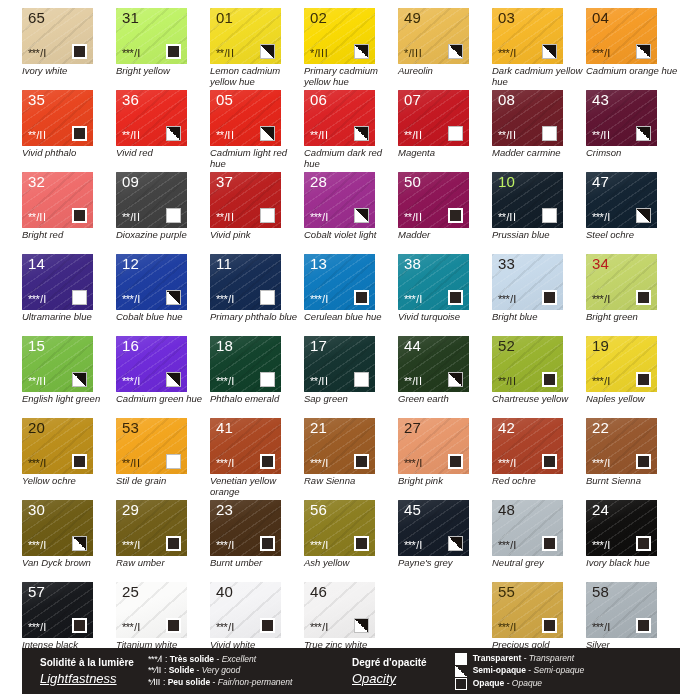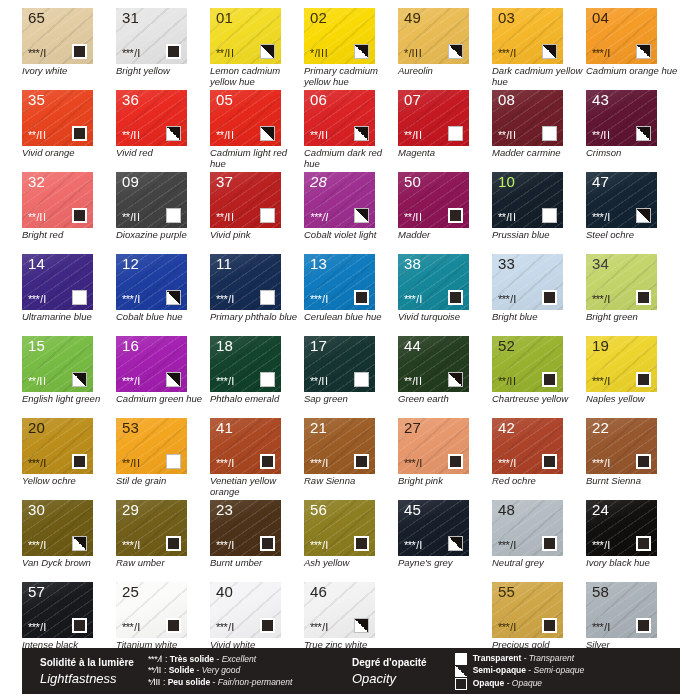--- a/index.html
+++ b/index.html
@@ -123,21 +123,21 @@
     background:#231f1e;
     display:flex;
     align-items:center;
     box-sizing:border-box;
   }
   .fcol{display:flex;align-items:center;}
   .fcol.lf-col{width:330px;padding-left:18px;box-sizing:border-box;}
   .fcol.op-col{width:328px;box-sizing:border-box;}
   .ftitle{color:#ffffff;}
   .ftitle .fr{font-size:10px;font-weight:bold;line-height:16px;white-space:nowrap;}
-  .ftitle .en{font-size:13px;font-style:italic;line-height:16px;white-space:nowrap;}
+  .ftitle .en{font-size:13px;font-style:italic;line-height:16px;white-space:nowrap;text-decoration:underline;}
   .flist{margin-left:14px;}
   .frow{
     display:flex;align-items:center;
     color:#ffffff;font-size:8.5px;line-height:11.5px;white-space:nowrap;
   }
   .frow .key{font-size:9px;margin-right:3px;letter-spacing:-0.3px;}
   .frow .key .sl{display:inline-block;transform:skewX(-16deg);}
   .frow b{font-weight:bold;}
   .frow i{font-style:italic;color:#e8e6e4;}
   .fbox{
@@ -164,21 +164,21 @@
         <div class="swatch" style="background: rgb(226, 204, 162);">
           <div class="tex"></div>
           <div class="sheen"></div>
           <div class="num" style="color: rgb(43, 35, 24);">65</div>
           <div class="lf" style="color: rgb(43, 35, 24);"><span class="stars">***</span><span class="sl">/</span><span class="rn">I</span></div>
           <div class="op op-opaque"></div>
         </div>
         <div class="label">Ivory white</div>
       </div>
       <div class="cell">
-        <div class="swatch" style="background: #e5e5e5;">
+        <div class="swatch" style="background: #bef264;">
           <div class="tex"></div>
           <div class="sheen"></div>
           <div class="num" style="color: rgb(43, 35, 24);">31</div>
           <div class="lf" style="color: rgb(43, 35, 24);"><span class="stars">***</span><span class="sl">/</span><span class="rn">I</span></div>
           <div class="op op-opaque"></div>
         </div>
         <div class="label">Bright yellow</div>
       </div>
       <div class="cell">
         <div class="swatch" style="background: rgb(242, 220, 34);">
@@ -231,21 +231,21 @@
         <div class="label">Cadmium orange hue</div>
       </div>
       <div class="cell">
         <div class="swatch" style="background: rgb(232, 66, 28);">
           <div class="tex"></div>
           <div class="sheen"></div>
           <div class="num" style="color: rgb(255, 255, 255);">35</div>
           <div class="lf" style="color: rgb(255, 255, 255);"><span class="stars">**</span><span class="sl">/</span><span class="rn">II</span></div>
           <div class="op op-opaque"></div>
         </div>
-        <div class="label">Vivid orange</div>
+        <div class="label">Vivid phthalo</div>
       </div>
       <div class="cell">
         <div class="swatch" style="background: rgb(232, 38, 29);">
           <div class="tex"></div>
           <div class="sheen"></div>
           <div class="num" style="color: rgb(255, 255, 255);">36</div>
           <div class="lf" style="color: rgb(255, 255, 255);"><span class="stars">**</span><span class="sl">/</span><span class="rn">II</span></div>
           <div class="op op-semi"></div>
         </div>
         <div class="label">Vivid red</div>
@@ -324,21 +324,21 @@
         <div class="swatch" style="background: #b91c1c;">
           <div class="tex"></div>
           <div class="sheen"></div>
           <div class="num" style="color: rgb(255, 255, 255);">37</div>
           <div class="lf" style="color: rgb(255, 255, 255);"><span class="stars">**</span><span class="sl">/</span><span class="rn">II</span></div>
           <div class="op op-transparent"></div>
         </div>
         <div class="label">Vivid pink</div>
       </div>
       <div class="cell">
-        <div class="swatch" style="background: rgb(156, 44, 142); font-style: italic;">
+        <div class="swatch" style="background: rgb(156, 44, 142);">
           <div class="tex"></div>
           <div class="sheen"></div>
           <div class="num" style="color: rgb(255, 255, 255);">28</div>
           <div class="lf" style="color: rgb(255, 255, 255);"><span class="stars">***</span><span class="sl">/</span><span class="rn">I</span></div>
           <div class="op op-semi"></div>
         </div>
         <div class="label">Cobalt violet light</div>
       </div>
       <div class="cell">
         <div class="swatch" style="background: rgb(140, 18, 84);">
@@ -427,38 +427,38 @@
           <div class="num" style="color: rgb(39, 34, 31);">33</div>
           <div class="lf" style="color: rgb(39, 34, 31);"><span class="stars">***</span><span class="sl">/</span><span class="rn">I</span></div>
           <div class="op op-opaque"></div>
         </div>
         <div class="label">Bright blue</div>
       </div>
       <div class="cell">
         <div class="swatch" style="background: rgb(194, 212, 104);">
           <div class="tex"></div>
           <div class="sheen"></div>
-          <div class="num" style="color: #404040;">34</div>
+          <div class="num" style="color: #b91c1c;">34</div>
           <div class="lf" style="color: rgb(39, 34, 31);"><span class="stars">***</span><span class="sl">/</span><span class="rn">I</span></div>
           <div class="op op-opaque"></div>
         </div>
         <div class="label">Bright green</div>
       </div>
       <div class="cell">
         <div class="swatch" style="background: rgb(118, 187, 65);">
           <div class="tex"></div>
           <div class="sheen"></div>
           <div class="num" style="color: rgb(255, 255, 255);">15</div>
           <div class="lf" style="color: rgb(255, 255, 255);"><span class="stars">**</span><span class="sl">/</span><span class="rn">II</span></div>
           <div class="op op-semi"></div>
         </div>
         <div class="label">English light green</div>
       </div>
       <div class="cell">
-        <div class="swatch" style="background: #a21caf;">
+        <div class="swatch" style="background: #6d28d9;">
           <div class="tex"></div>
           <div class="sheen"></div>
           <div class="num" style="color: rgb(255, 255, 255);">16</div>
           <div class="lf" style="color: rgb(255, 255, 255);"><span class="stars">***</span><span class="sl">/</span><span class="rn">I</span></div>
           <div class="op op-semi"></div>
         </div>
         <div class="label">Cadmium green hue</div>
       </div>
       <div class="cell">
         <div class="swatch" style="background: rgb(15, 64, 41);">

